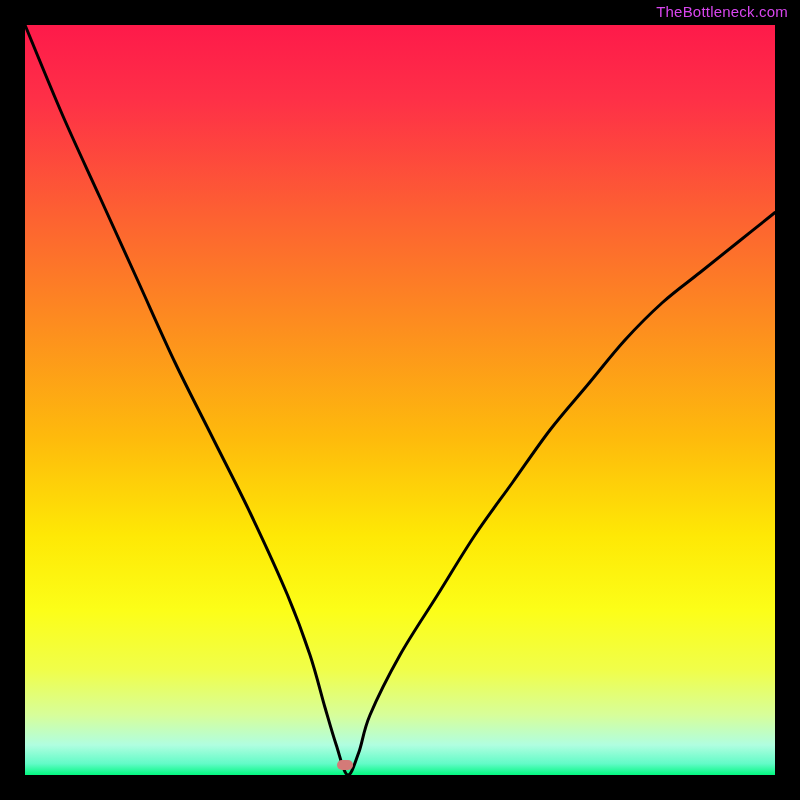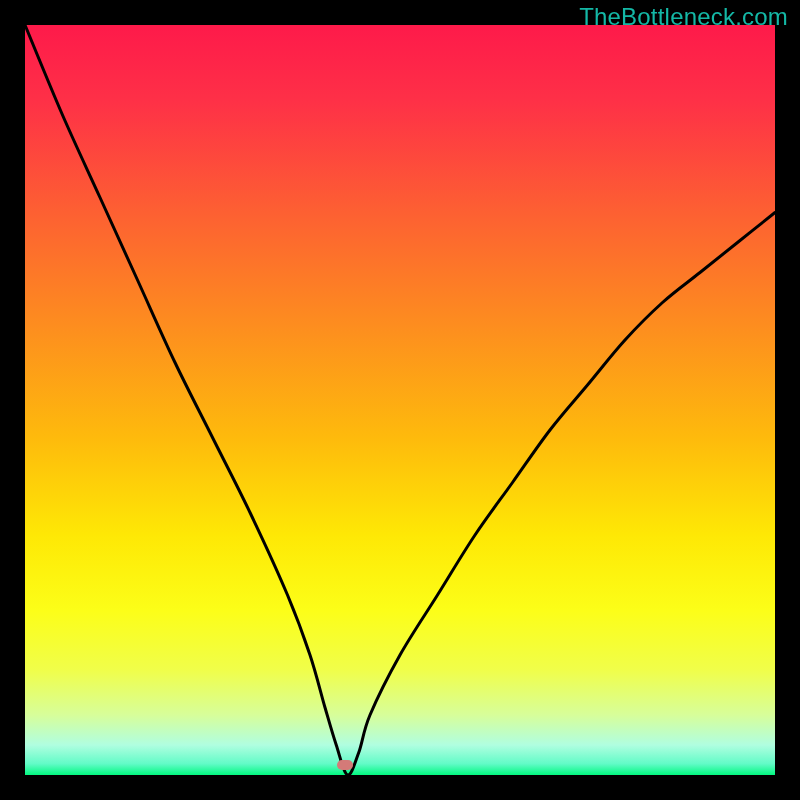--- a/index.html
+++ b/index.html
@@ -41,22 +41,22 @@
     position: absolute;
     width: 16px;
     height: 10px;
     border-radius: 6px;
     transform: translate(-50%, -50%);
   }
   .watermark {
     position: absolute;
     top: 3px;
     right: 12px;
-    color: #14b8a6;
-    font-size: 24px;
+    color: #d946ef;
+    font-size: 15px;
     letter-spacing: 0.2px;
   }
 </style>
 </head>
 <body>
 
 <div class="frame">
 
   <div class="plot-area">
     <svg class="gradient" viewBox="0 0 750 750" preserveAspectRatio="none">

